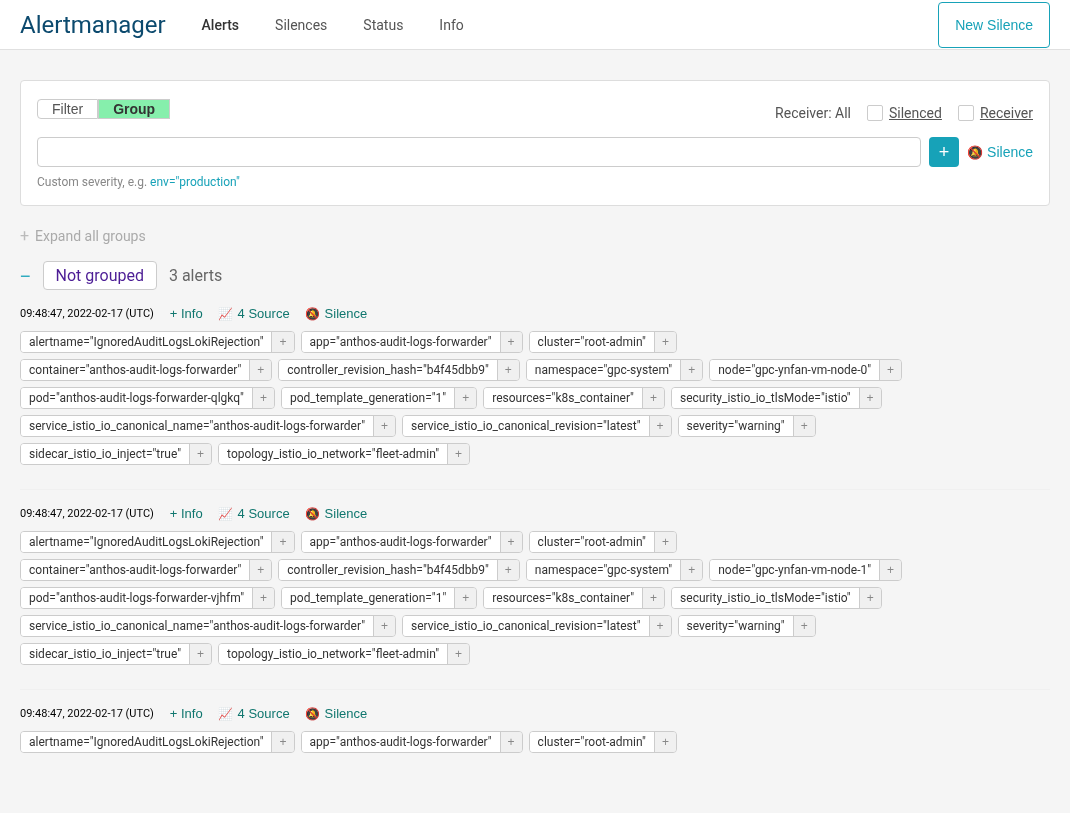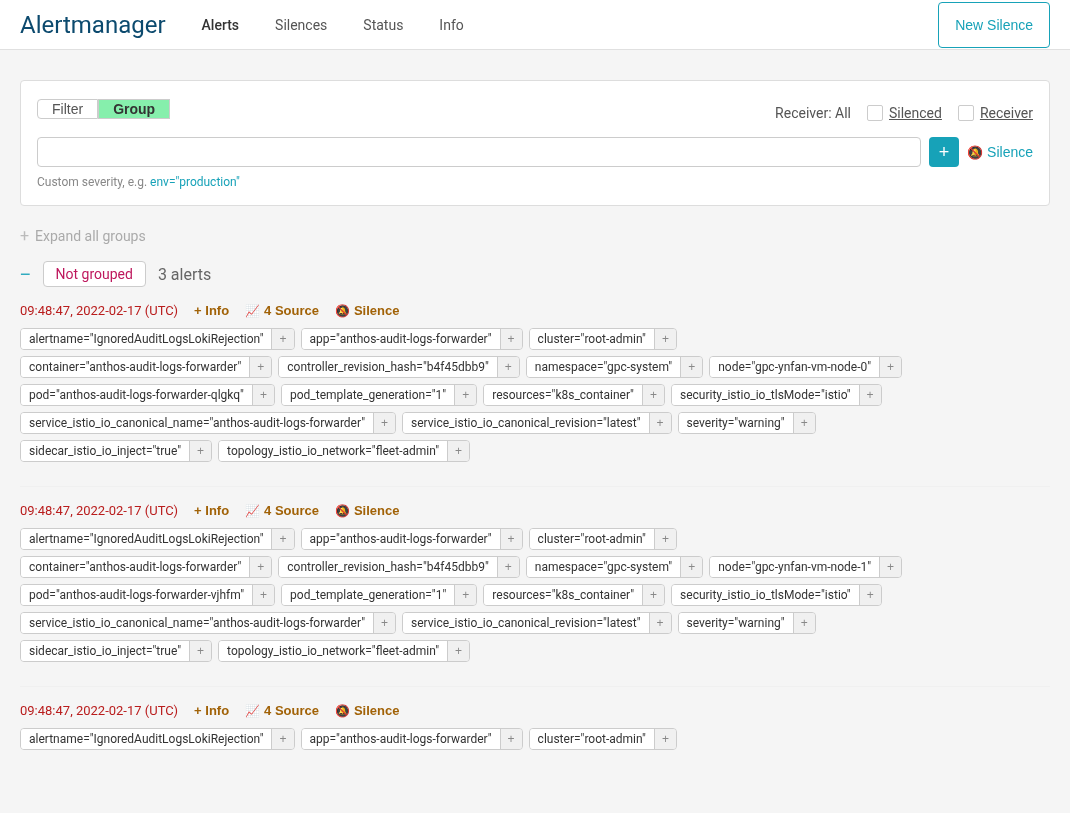--- a/index.html
+++ b/index.html
@@ -74,34 +74,34 @@
     
     .group-header {
       display: flex; align-items: center; gap: 12px; margin-bottom: 16px;
     }
     .collapse-btn {
       color: #17a2b8; font-size: 18px; cursor: pointer; font-weight: 300;
       line-height: 1; background: none; border: none;
     }
     .group-label {
       border: 1px solid #ccc; border-radius: 4px; padding: 4px 12px;
-      font-size: 14px; color: #be185d; background: #fff;
+      font-size: 16px; color: #4c1d95; background: #fff;
     }
     .alert-count { font-size: 16px; color: #666; }
 
     
     .alert-item { margin-bottom: 24px; }
     .alert-meta {
       display: flex; align-items: center; gap: 16px;
       margin-bottom: 10px; font-size: 13px; color: #555;
     }
-    .alert-time { color: #b91c1c; font-size: 13px; }
+    .alert-time { color: #000000; font-size: 11px; }
     .alert-action {
       display: flex; align-items: center; gap: 4px;
-      color: #a16207; cursor: pointer; background: none; border: none; font-size: 13px; font-weight: bold;
+      color: #0f766e; cursor: pointer; background: none; border: none; font-size: 13px;
     }
 
     
     .tags-row { display: flex; flex-wrap: wrap; gap: 6px; margin-bottom: 6px; }
     .tag {
       display: flex; align-items: center; gap: 0;
       border: 1px solid #ccc; border-radius: 4px; overflow: hidden;
       font-size: 12px;
     }
     .tag-text { padding: 3px 8px; background: #fff; color: #333; }

